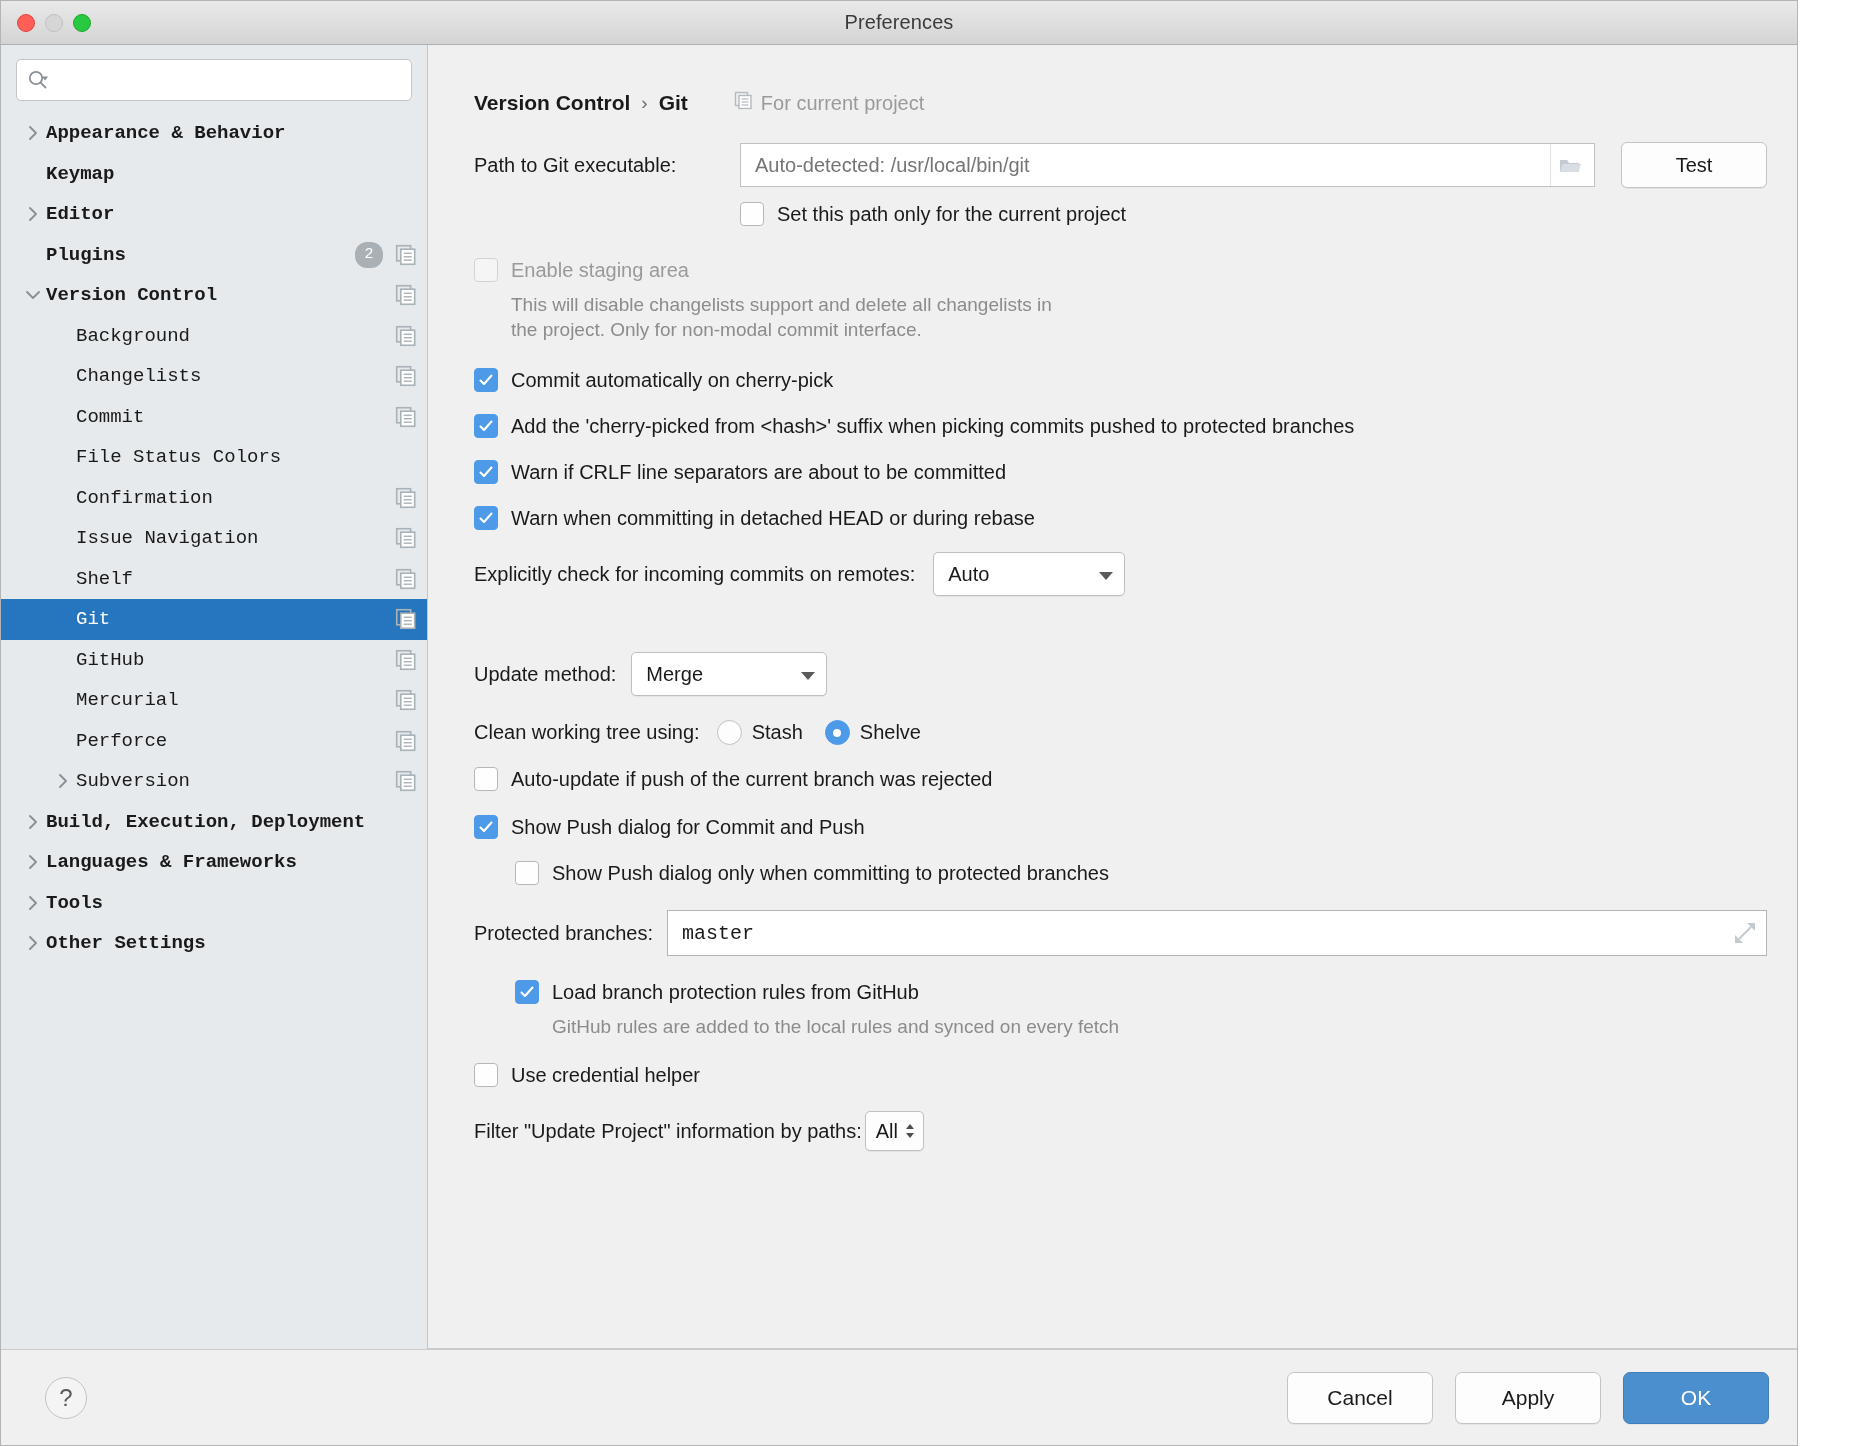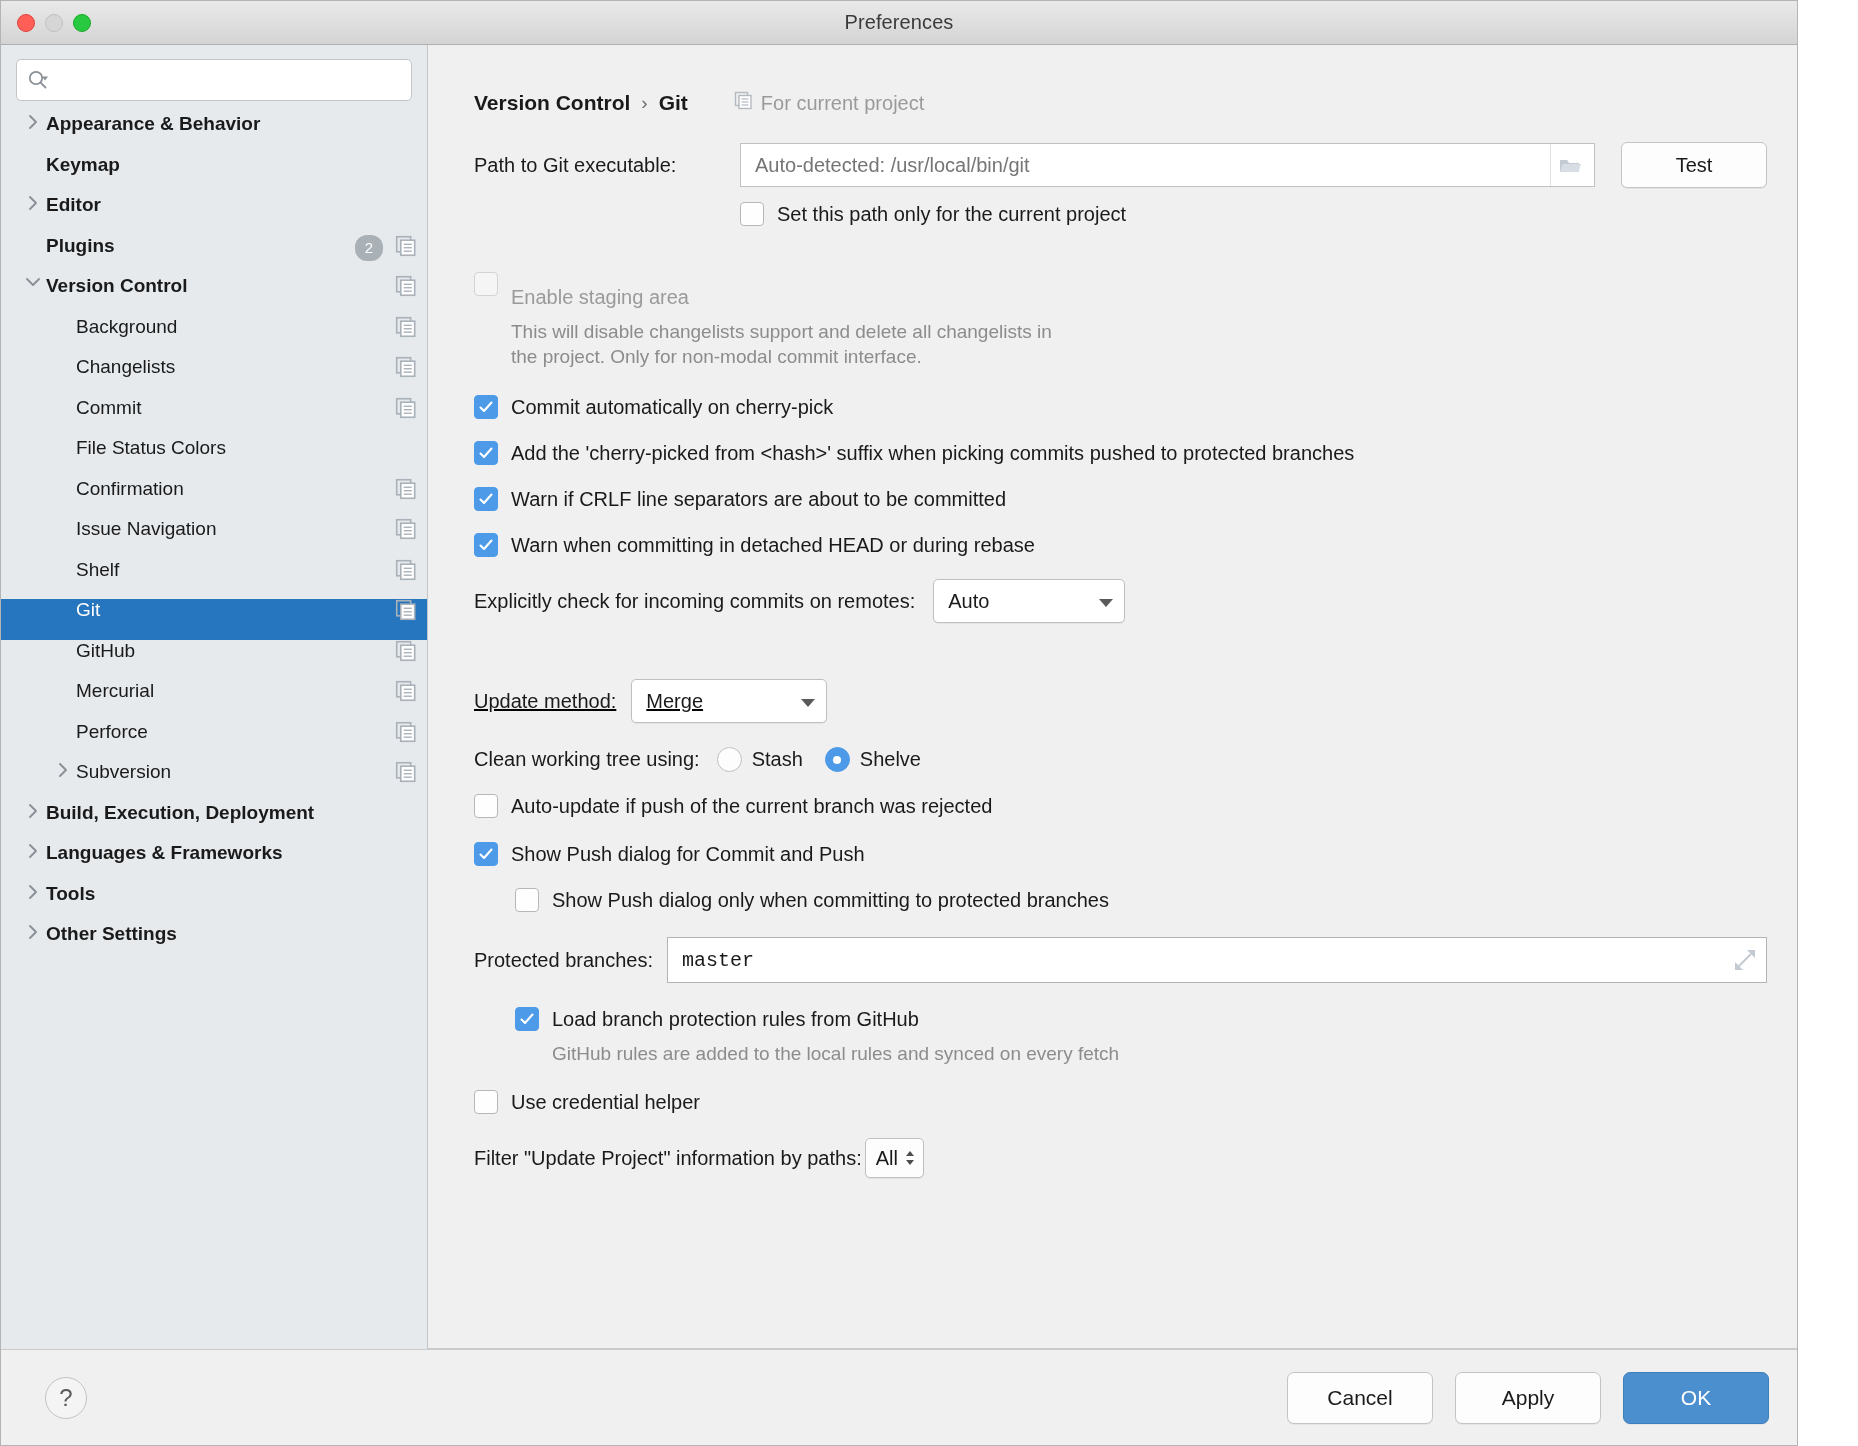--- a/index.html
+++ b/index.html
@@ -55,23 +55,23 @@
     display: flex; align-items: center; padding: 0 10px;
   }
   #search-box .mag { flex: none; margin-right: 4px; display: flex; align-items: center; }
   #search-input {
     border: none; outline: none; background: transparent;
     font-family: "Liberation Sans", sans-serif; font-size: 17px;
     flex: 1; color: #2b2b2b; padding: 0 4px;
   }
   #tree { flex: 1; overflow: hidden; }
   .trow {
-    height: 40.5px; display: flex; align-items: flex-start;
+    height: 40.5px; display: flex; align-items: center;
     position: relative; padding-right: 10px;
-    font-size: 19px; color: #1a1a1a; white-space: nowrap;
+    font-size: 19px; color: #1a1a1a; white-space: nowrap; font-family: Liberation Mono, monospace;
   }
   .trow .twist {
     width: 26px; flex: none; display: flex;
     align-items: center; justify-content: center;
     color: #8a9096;
   }
   .trow.lvl0 .label { font-weight: bold; }
   .trow.lvl0 { padding-left: 19px; }
   .trow.lvl0.noarrow { padding-left: 45px; }
   .trow.lvl1 { padding-left: 75px; }
@@ -152,21 +152,21 @@
     width: 25px; height: 25px; flex: none; border-radius: 50%;
     border: 1.5px solid #c0c0c0; background: #fdfdfd;
     margin-right: 10px; display: flex; align-items: center; justify-content: center;
   }
   .rb.selected { background: #4d9ae8; border-color: #4d9ae8; }
   .rb .dot { display: none; width: 8px; height: 8px; border-radius: 50%; background: #fff; }
   .rb.selected .dot { display: block; }
 
   .cbrow { display: flex; align-items: center; }
   .cbrow .ctext { font-size: 20px; color: #1a1a1a; }
-  .cbrow .ctext.dim { color: #9a9a9a; margin-top: 28px; }
+  .cbrow .ctext.dim { color: #9a9a9a; }
 
   .helptext { font-size: 19px; color: #8c8c8c; line-height: 1.32; }
 
   
   .dd {
     height: 44px; background: #fff; border: 1px solid #bfbfbf;
     border-radius: 5px; display: flex; align-items: center;
     padding: 0 10px 0 14px; font-size: 20px; color: #1a1a1a;
     box-shadow: 0 1px 1px rgba(0,0,0,0.05);
   }
@@ -562,21 +562,21 @@
           <div class="dd" style="width:192px; margin-left:18px;">
             <span class="ddval">Auto</span>
             <span class="arrow">
               <svg width="16" height="11" viewBox="0 0 16 11">
                   <polygon points="1,2 15,2 8,10" fill="#5a5a5a"></polygon>
                 </svg>
             </span>
           </div>
         </div>
 
-        <div class="row" style="padding-left:16px; margin-bottom:24px;text-decoration:underline;">
+        <div class="row" style="padding-left:16px; margin-bottom:24px;">
           <span class="lbl">Update method:</span>
           <div class="dd" style="width:196px; margin-left:15px;">
             <span class="ddval">Merge</span>
             <span class="arrow">
               <svg width="16" height="11" viewBox="0 0 16 11">
                   <polygon points="1,2 15,2 8,10" fill="#5a5a5a"></polygon>
                 </svg>
             </span>
           </div>
         </div>

